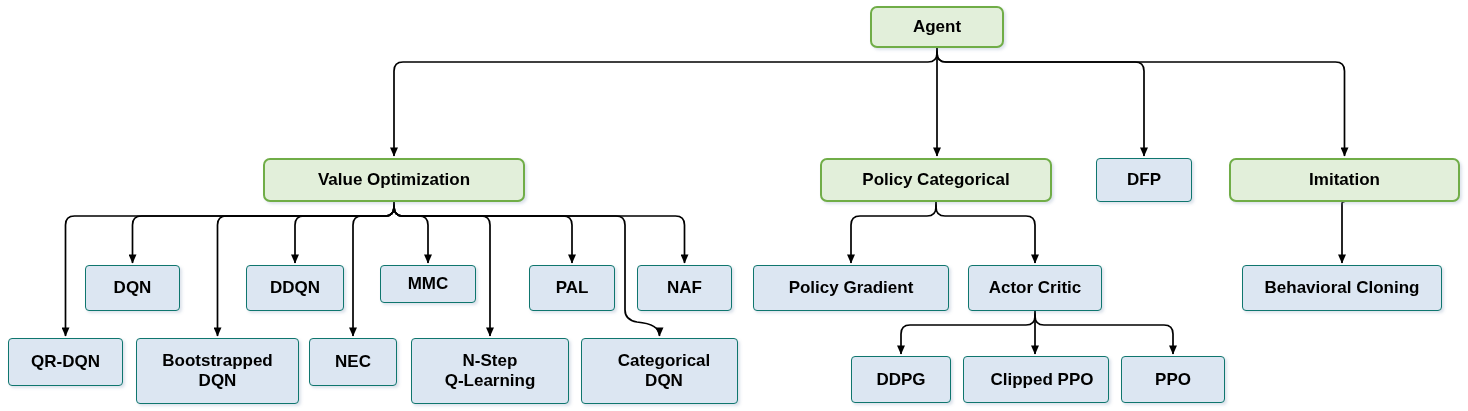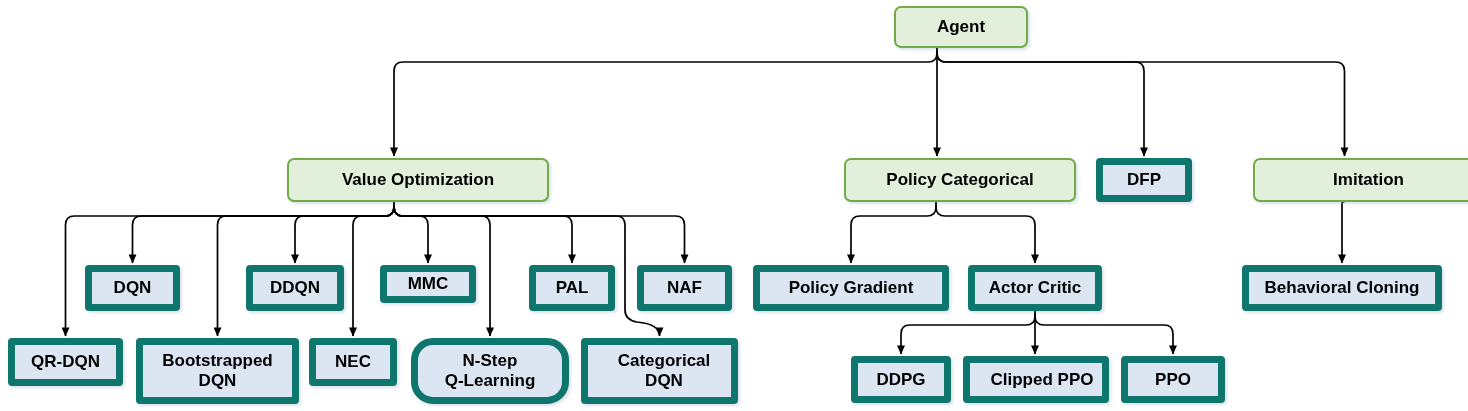--- a/index.html
+++ b/index.html
@@ -33,25 +33,24 @@
     font-weight: bold;
     color: #000000;
     line-height: 1.15;
     z-index: 2;
   }
   .node-green {
     background: #e2efda;
     border: 2px solid #70ad47;
     border-radius: 7px;
     box-shadow: 2px 2px 3px rgba(140,160,190,0.30);
-    margin-left: 24px;
   }
   .node-blue {
     background: #dce6f2;
-    border: 7px solid #0f766e;
+    border: 1px solid #0f766e;
     border-radius: 4px;
     box-shadow: 2px 2px 3px rgba(140,160,190,0.30);
   }
   .node span {
     display: block;
     padding: 0 6px;
     white-space: pre-line;
   }
 </style>
 </head>
@@ -130,21 +129,21 @@
       <div class="node node-blue" style="left: 8px; top: 338px; width: 115px; height: 48px; font-size: 17px;">
         <span>QR-DQN</span>
       </div>
       <div class="node node-blue" style="left: 136px; top: 338px; width: 163px; height: 66px; font-size: 17px;">
         <span>Bootstrapped
 DQN</span>
       </div>
       <div class="node node-blue" style="left: 309px; top: 338px; width: 88px; height: 48px; font-size: 17px;">
         <span>NEC</span>
       </div>
-      <div class="node node-blue" style="left: 411px; top: 338px; width: 158px; height: 66px; font-size: 17px; border-radius: 22px;">
+      <div class="node node-blue" style="left: 411px; top: 338px; width: 158px; height: 66px; font-size: 17px;">
         <span>N-Step
 Q-Learning</span>
       </div>
       <div class="node node-blue" style="left: 581px; top: 338px; width: 157px; height: 66px; font-size: 17px; padding-left: 9px;">
         <span>Categorical
 DQN</span>
       </div>
       <div class="node node-blue" style="left: 851px; top: 356px; width: 100px; height: 47px; font-size: 17px;">
         <span>DDPG</span>
       </div>

